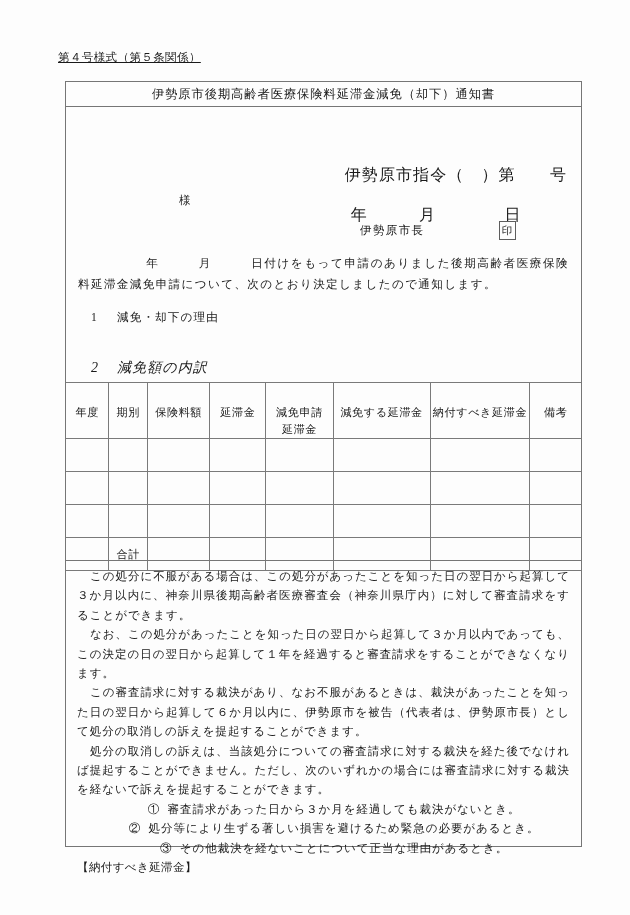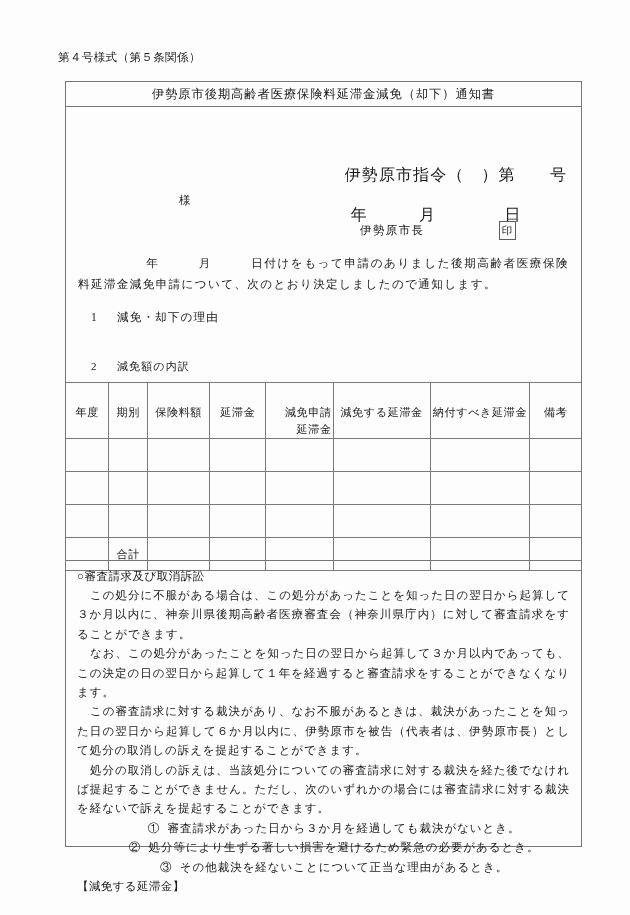--- a/index.html
+++ b/index.html
@@ -26,20 +26,21 @@
   }
 
   
   .form-no {
     position: absolute;
     left: 58px;
     top: 50px;
     font-size: 11.5px;
     letter-spacing: 0.4px;
     white-space: nowrap;
+    text-decoration: underline;
   }
 
   
   .frame {
     position: absolute;
     left: 65px;
     top: 81px;
     width: 517px;
     height: 766px;
     border: 1.1px solid #767676;
@@ -132,22 +133,23 @@
     position: absolute;
     left: 25px;
     top: 203px;
     font-size: 11.6px;
     letter-spacing: 1.1px;
   }
   .item-2 {
     position: absolute;
     left: 25px;
     top: 252px;
-    font-size: 11px;
+    font-size: 14px;
     letter-spacing: 1.1px;
+    font-style: italic;
   }
   .item-num { display: inline-block; width: 26px; }
 
   
   .table-wrap {
     position: absolute;
     left: 0px;
     top: 275px;
     width: 100%;
   }
@@ -172,21 +174,21 @@
   table.breakdown td:first-child { border-left: none; }
   table.breakdown th:last-child,
   table.breakdown td:last-child { border-right: none; }
   table.breakdown thead th { height: 46px; }
   table.breakdown tbody td { height: 33px; }
   table.breakdown tbody td.total-cell {
     text-align: center;
     vertical-align: middle;
     padding-top: 0;
   }
-  .hdr-two-line { display: block; text-align: right; }
+  .hdr-two-line { display: block; }
 
   
   .appeal {
     position: absolute;
     left: 0;
     right: 0;
     top: 453px;
     border-top: 1.1px solid #767676;
     padding: 6px 11px 0 11px;
     box-sizing: border-box;
@@ -325,28 +327,27 @@
               <td></td>
               <td></td>
               <td></td>
               <td></td>
             </tr>
           </tbody>
         </table>
       </div>
 
       <div class="appeal">
-        <div class="appeal-heading">○審査請求及び取消訴訟</div>
         <p>この処分に不服がある場合は、この処分があったことを知った日の翌日から起算して３か月以内に、神奈川県後期高齢者医療審査会（神奈川県庁内）に対して審査請求をすることができます。</p>
         <p>なお、この処分があったことを知った日の翌日から起算して３か月以内であっても、この決定の日の翌日から起算して１年を経過すると審査請求をすることができなくなります。</p>
         <p>この審査請求に対する裁決があり、なお不服があるときは、裁決があったことを知った日の翌日から起算して６か月以内に、伊勢原市を被告（代表者は、伊勢原市長）として処分の取消しの訴えを提起することができます。</p>
         <p>処分の取消しの訴えは、当該処分についての審査請求に対する裁決を経た後でなければ提起することができません。ただし、次のいずれかの場合には審査請求に対する裁決を経ないで訴えを提起することができます。</p>
         <ol class="enum">
           <li><span class="circ">①</span><span>審査請求があった日から３か月を経過しても裁決がないとき。</span></li>
           <li><span class="circ">②</span><span>処分等により生ずる著しい損害を避けるため緊急の必要があるとき。</span></li>
           <li><span class="circ">③</span><span>その他裁決を経ないことについて正当な理由があるとき。</span></li>
         </ol>
-        <div class="contact">【減免する延滞金】</div>
+        <div class="contact">【納付すべき延滞金】</div>
       </div>
 
     </div>
   </div>
 </div>
 
 </body></html>

